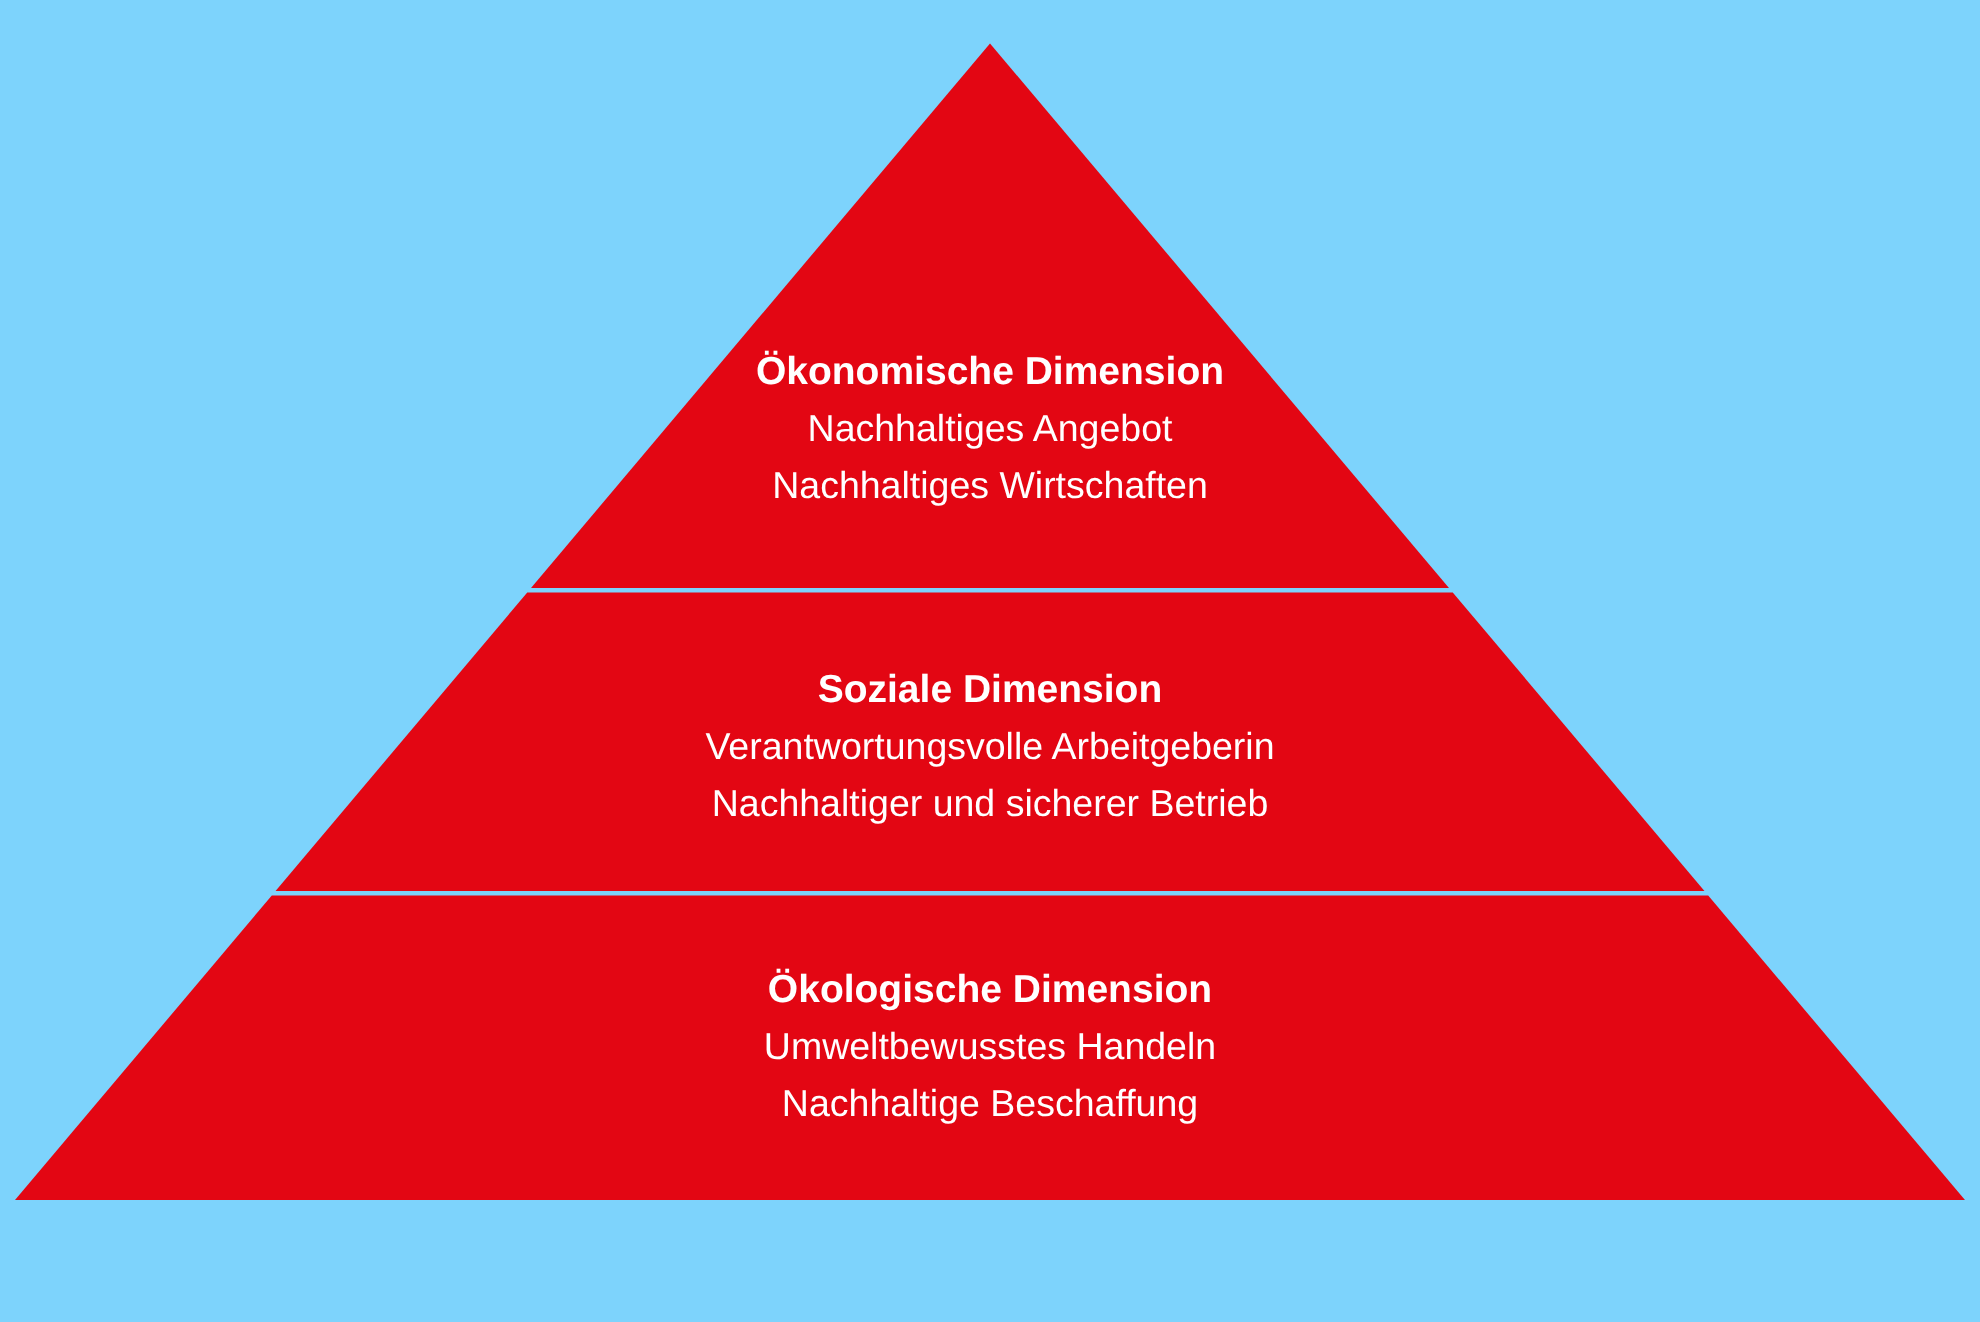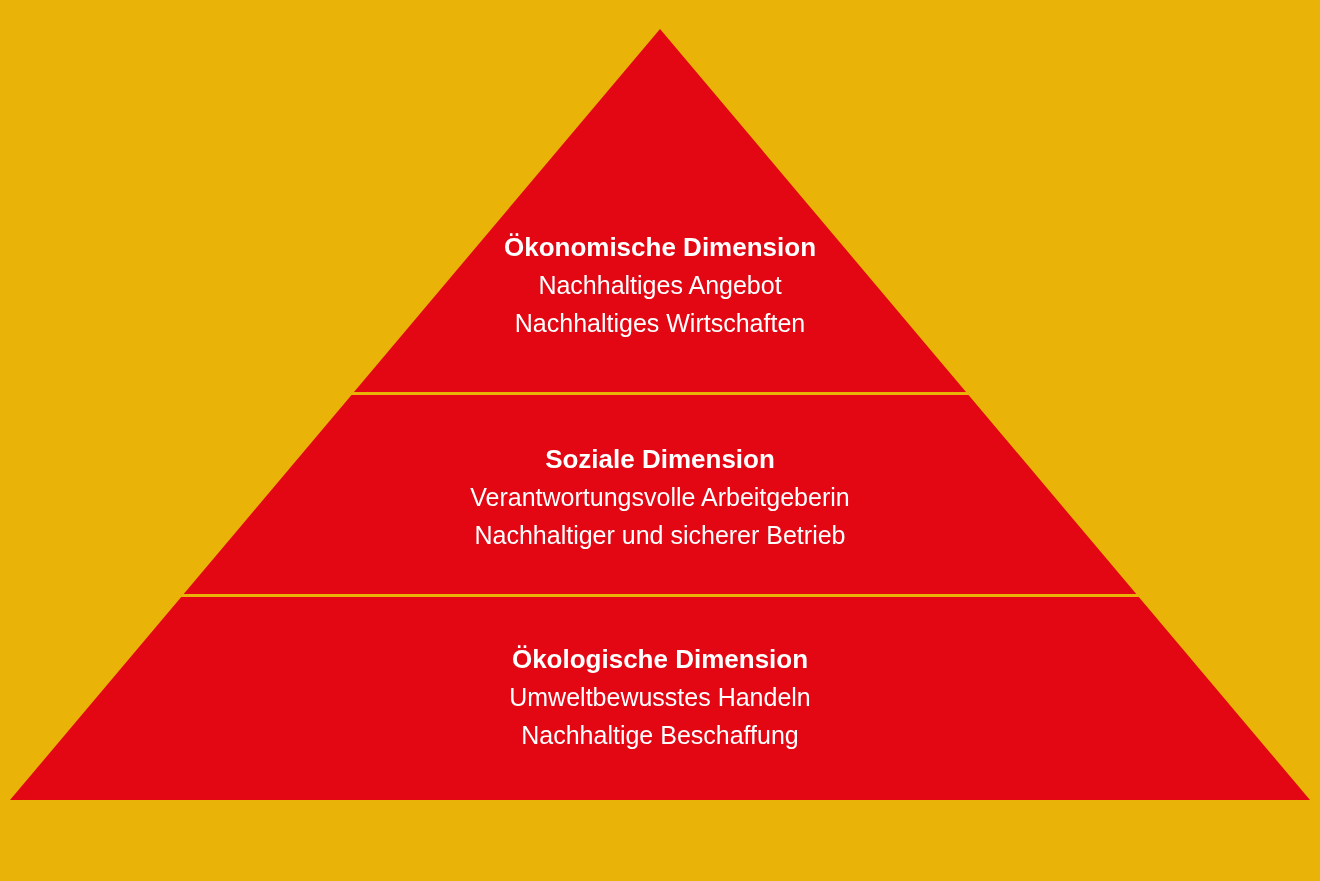--- a/index.html
+++ b/index.html
@@ -8,21 +8,21 @@
     background: #ffffff;
     width: 1320px;
     height: 881px;
     overflow: hidden;
     font-family: "Liberation Sans", sans-serif;
   }
   .stage {
     position: relative;
     width: 1320px;
     height: 881px;
-    background: #eab308;
+    background: #7dd3fc;
   }
   svg { display: block; }
   text {
     fill: #ffffff;
     text-anchor: middle;
   }
   .tier-heading {
     font-family: "Liberation Sans", sans-serif;
     font-size: 26px;
     font-weight: bold;

